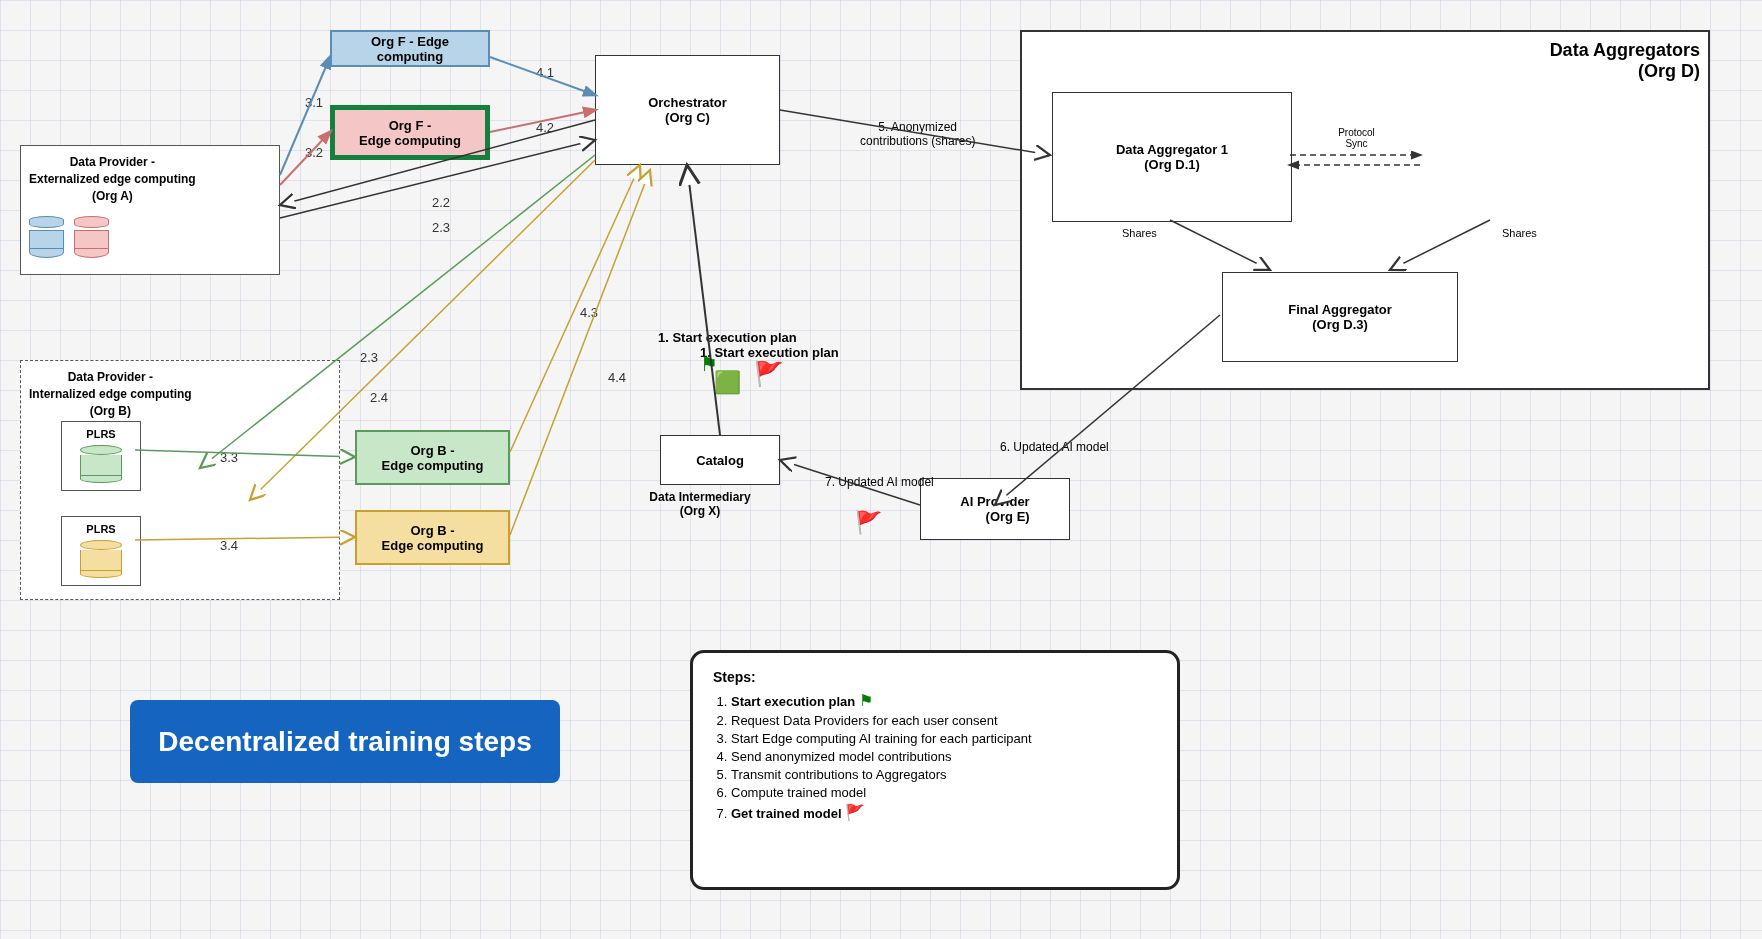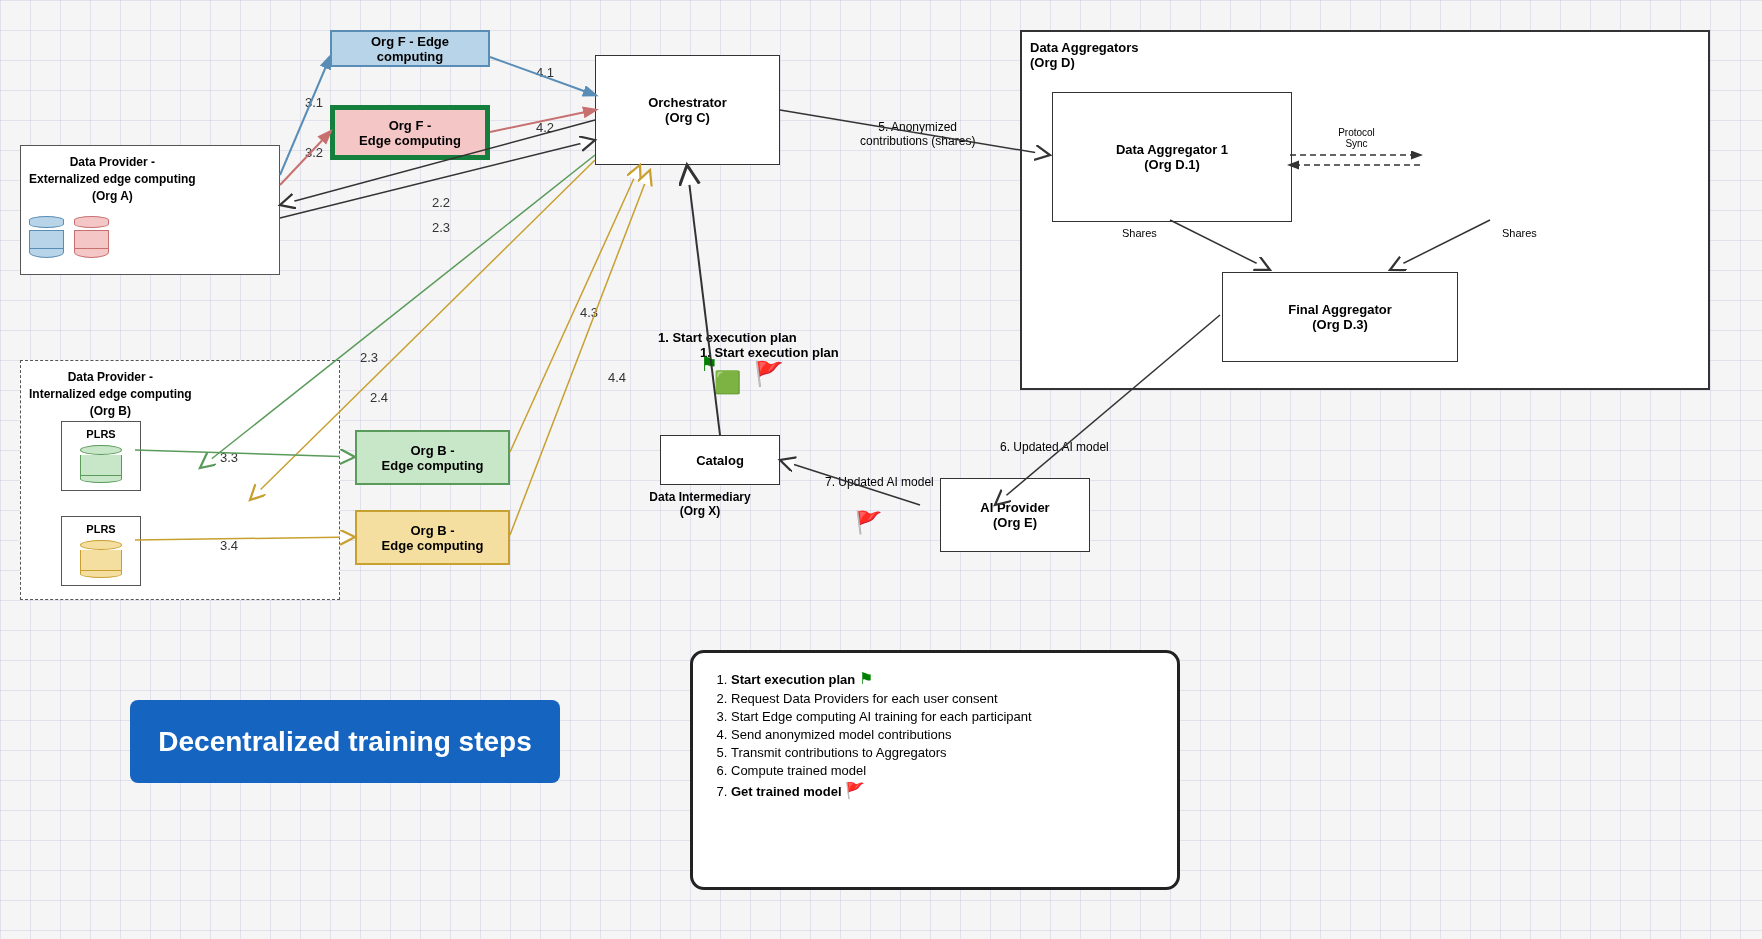--- a/index.html
+++ b/index.html
@@ -288,26 +288,26 @@
   </div>
 
   <div class="box" style="left:660px;top:435px;width:120px;height:50px;">
     <span>Catalog</span>
   </div>
 
   <div style="position:absolute;left:610px;top:490px;font-size:12px;font-weight:bold;text-align:center;width:180px;">
     Data Intermediary<br>(Org X)
   </div>
 
-  <div class="box" style="left:940px;top:478px;width:150px;height:74px;">
+  <div class="box" style="left:920px;top:478px;width:150px;height:62px;text-align:right;">
     <span>AI Provider<br>(Org E)</span>
   </div>
 
   <div style="position:absolute;left:1020px;top:30px;width:690px;height:360px;border:2px solid #333;background:white;">
-    <div style="text-align:left;font-size:13px;font-weight:bold;padding:8px;">Data Aggregators<br>(Org D)</div>
+    <div style="text-align:right;font-size:18px;font-weight:bold;padding:8px;">Data Aggregators<br>(Org D)</div>
 
     <div class="box" style="position:absolute;left:30px;top:60px;width:240px;height:130px;">
       <span>Data Aggregator 1<br>(Org D.1)</span>
     </div>
 
 
     <div style="position:absolute;left:272px;top:95px;font-size:10px;text-align:center;width:125px;">Protocol<br>Sync</div>
 
     <div class="box" style="position:absolute;left:200px;top:240px;width:236px;height:90px;">
       <span>Final Aggregator<br>(Org D.3)</span>
@@ -349,20 +349,21 @@
   <div style="position:absolute;left:658px;top:330px;font-size:13px;font-weight:bold;">
     1. Start execution plan
   </div>
   <div style="position:absolute;left:700px;top:352px;font-size:20px;color:green;">⚑</div>
 
   <div class="training-steps-box">
     <span class="training-steps-text">Decentralized training steps</span>
   </div>
 
   <div class="steps-legend">
+    <div class="steps-title">Steps:</div>
     <ol>
       <li><strong>Start execution plan</strong> <span style="color:green;font-size:16px;">⚑</span></li>
       <li>Request Data Providers for each user consent</li>
       <li>Start Edge computing AI training for each participant</li>
       <li>Send anonymized model contributions</li>
       <li>Transmit contributions to Aggregators</li>
       <li>Compute trained model</li>
       <li><strong>Get trained model</strong> <span style="color:red;font-size:16px;">🚩</span></li>
     </ol>
   </div>

